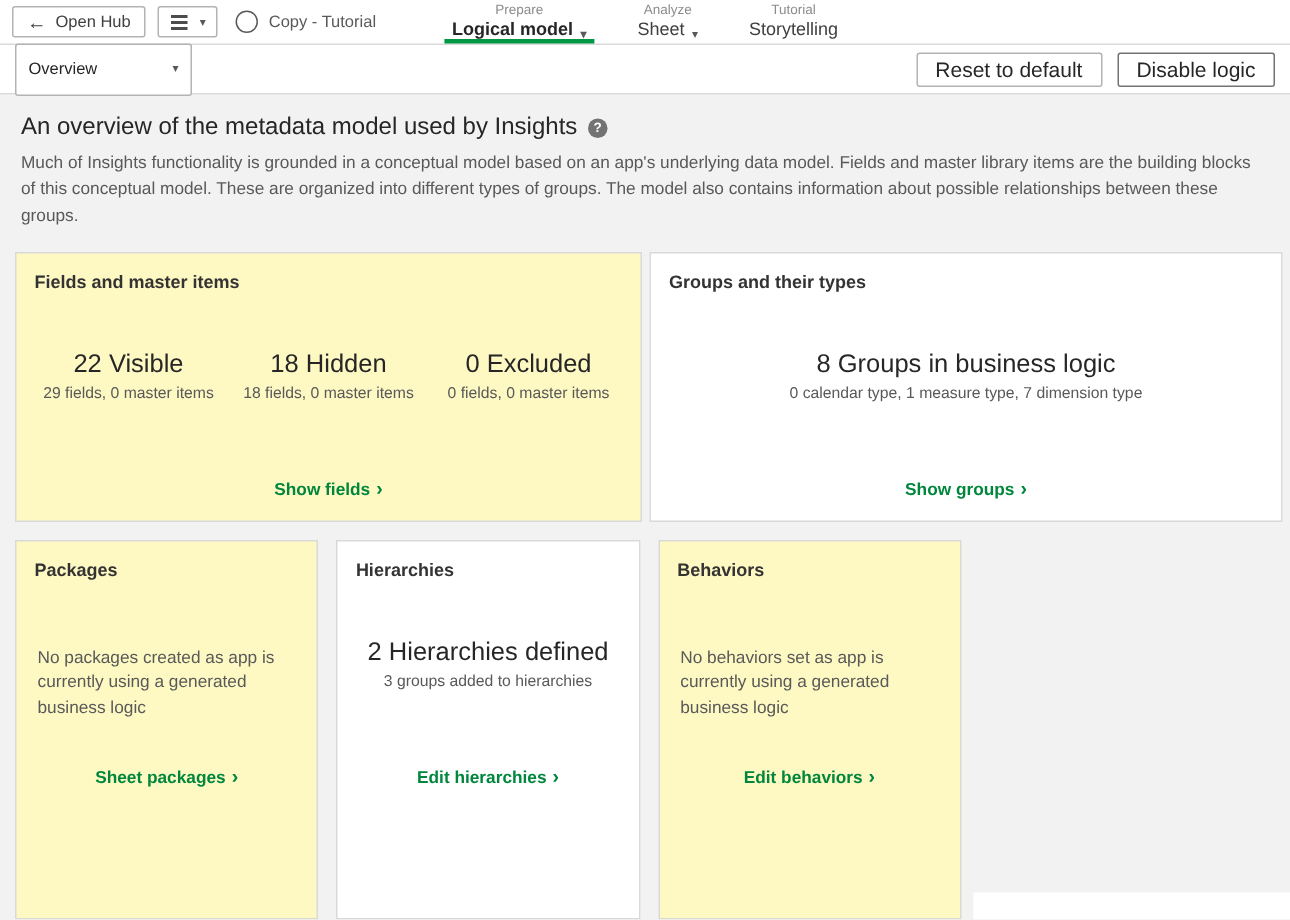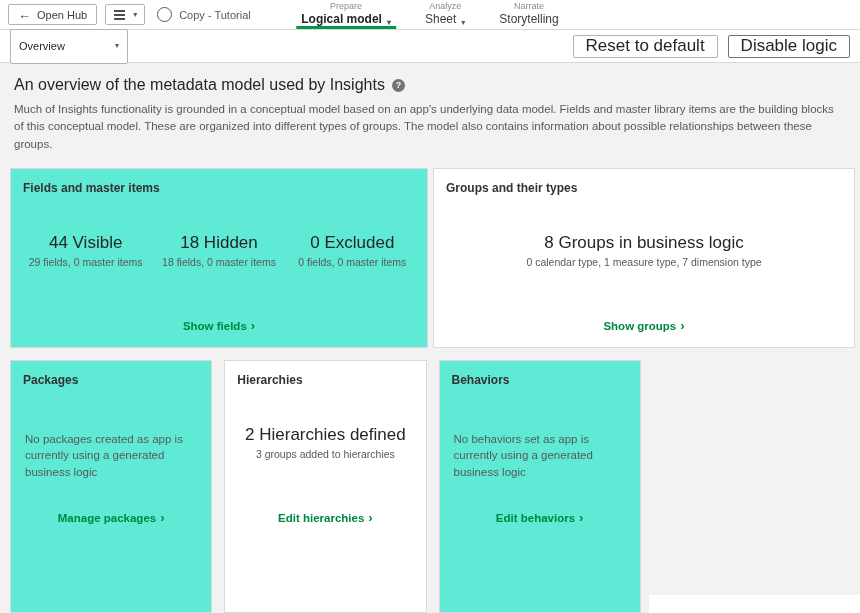--- a/index.html
+++ b/index.html
@@ -59,21 +59,21 @@
     display:flex; align-items:center; padding:0 10px; gap:10px; position:relative; z-index:2;
   }
   .select {
     width:118px; height:35px; background:#fff; border:1px solid #b3b3b3; border-radius:2px;
     display:inline-flex; align-items:center; justify-content:space-between;
     padding:0 8px; font-size:11px; color:#262626; cursor:pointer; font-family:inherit;
   }
   .spacer { flex:1; }
   .btn2 {
     height:23px; background:#fff; border:1px solid #b3b3b3; border-radius:2px;
-    padding:0 12px; font-size:17px; color:#262626; cursor:pointer; font-family:inherit;
+    padding:0 12px; font-size:14px; color:#262626; cursor:pointer; font-family:inherit;
   }
   .btn2.strong { border-color:#737373; }
 
   
   .intro { padding:13px 14px 15px; }
   .intro-title-row { display:flex; align-items:center; gap:7px; }
   .intro-title { font-size:16px; color:#262626; }
   .help-icon {
     width:13px; height:13px; border-radius:50%; background:#737373; color:#fff;
     font-size:9px; font-weight:bold; display:inline-flex; align-items:center;
@@ -86,21 +86,21 @@
   
   .row1 {
     display:grid; grid-template-columns:418px 1fr; gap:5px;
     margin:0 5px 12px 10px; height:180px;
   }
   .row2 {
     display:grid; grid-template-columns:repeat(4,1fr); gap:12px;
     margin:0 5px 0 10px; height:253px;
   }
   .card {
-    border:1px solid #d9d9d9; background:#5eead4; position:relative; padding:12px;
+    border:1px solid #d9d9d9; background:#fef9c3; position:relative; padding:12px;
   }
   .card.white { background:#fff; }
   .card-title { font-size:12px; font-weight:bold; color:#333; }
   .card-body { position:absolute; top:64px; left:0; right:0; }
   .stats { display:flex; padding:0 8px; }
   .stat { flex:1; text-align:center; }
   .stat-value { font-size:17px; color:#262626; line-height:1.2; }
   .stat-detail { font-size:10.5px; color:#595959; margin-top:3px; }
   .center-text { text-align:center; padding:0 14px; }
   .card-message {
@@ -143,21 +143,21 @@
       </span>
     </div>
     <div class="nav-item">
       <span class="nav-sec">Analyze</span>
       <span class="nav-main">
         <span>Sheet</span>
         <span class="caret">▾</span>
       </span>
     </div>
     <div class="nav-item">
-      <span class="nav-sec">Narrate</span>
+      <span class="nav-sec">Tutorial</span>
       <span class="nav-main">
         <span>Storytelling</span>
       </span>
     </div>
   </nav>
 </header>
 
 <div class="toolbar">
   <button class="select">
     <span>Overview</span>
@@ -180,21 +180,21 @@
   <p class="intro-desc">Much of Insights functionality is grounded in a conceptual model based on an app's underlying data model. Fields and master library items are the building blocks of this conceptual model. These are organized into different types of groups. The model also contains information about possible relationships between these groups.</p>
 </section>
 
 <div class="row1">
 
   <div class="card">
     <div class="card-title">Fields and master items</div>
     <div class="card-body">
       <div class="stats">
         <div class="stat">
-          <div class="stat-value">44 Visible</div>
+          <div class="stat-value">22 Visible</div>
           <div class="stat-detail">29 fields, 0 master items</div>
         </div>
         <div class="stat">
           <div class="stat-value">18 Hidden</div>
           <div class="stat-detail">18 fields, 0 master items</div>
         </div>
         <div class="stat">
           <div class="stat-value">0 Excluded</div>
           <div class="stat-detail">0 fields, 0 master items</div>
         </div>
@@ -217,21 +217,21 @@
   </div>
 
 </div>
 
 <div class="row2">
 
   <div class="card">
     <div class="card-title">Packages</div>
     <div class="card-message">No packages created as app is currently using a generated business logic</div>
     <a class="card-link">
-      <span>Manage packages</span><span class="chev">›</span>
+      <span>Sheet packages</span><span class="chev">›</span>
     </a>
   </div>
 
   <div class="card white">
     <div class="card-title">Hierarchies</div>
     <div class="card-body center-text">
       <div class="stat-value">2 Hierarchies defined</div>
       <div class="stat-detail">3 groups added to hierarchies</div>
     </div>
     <a class="card-link">

